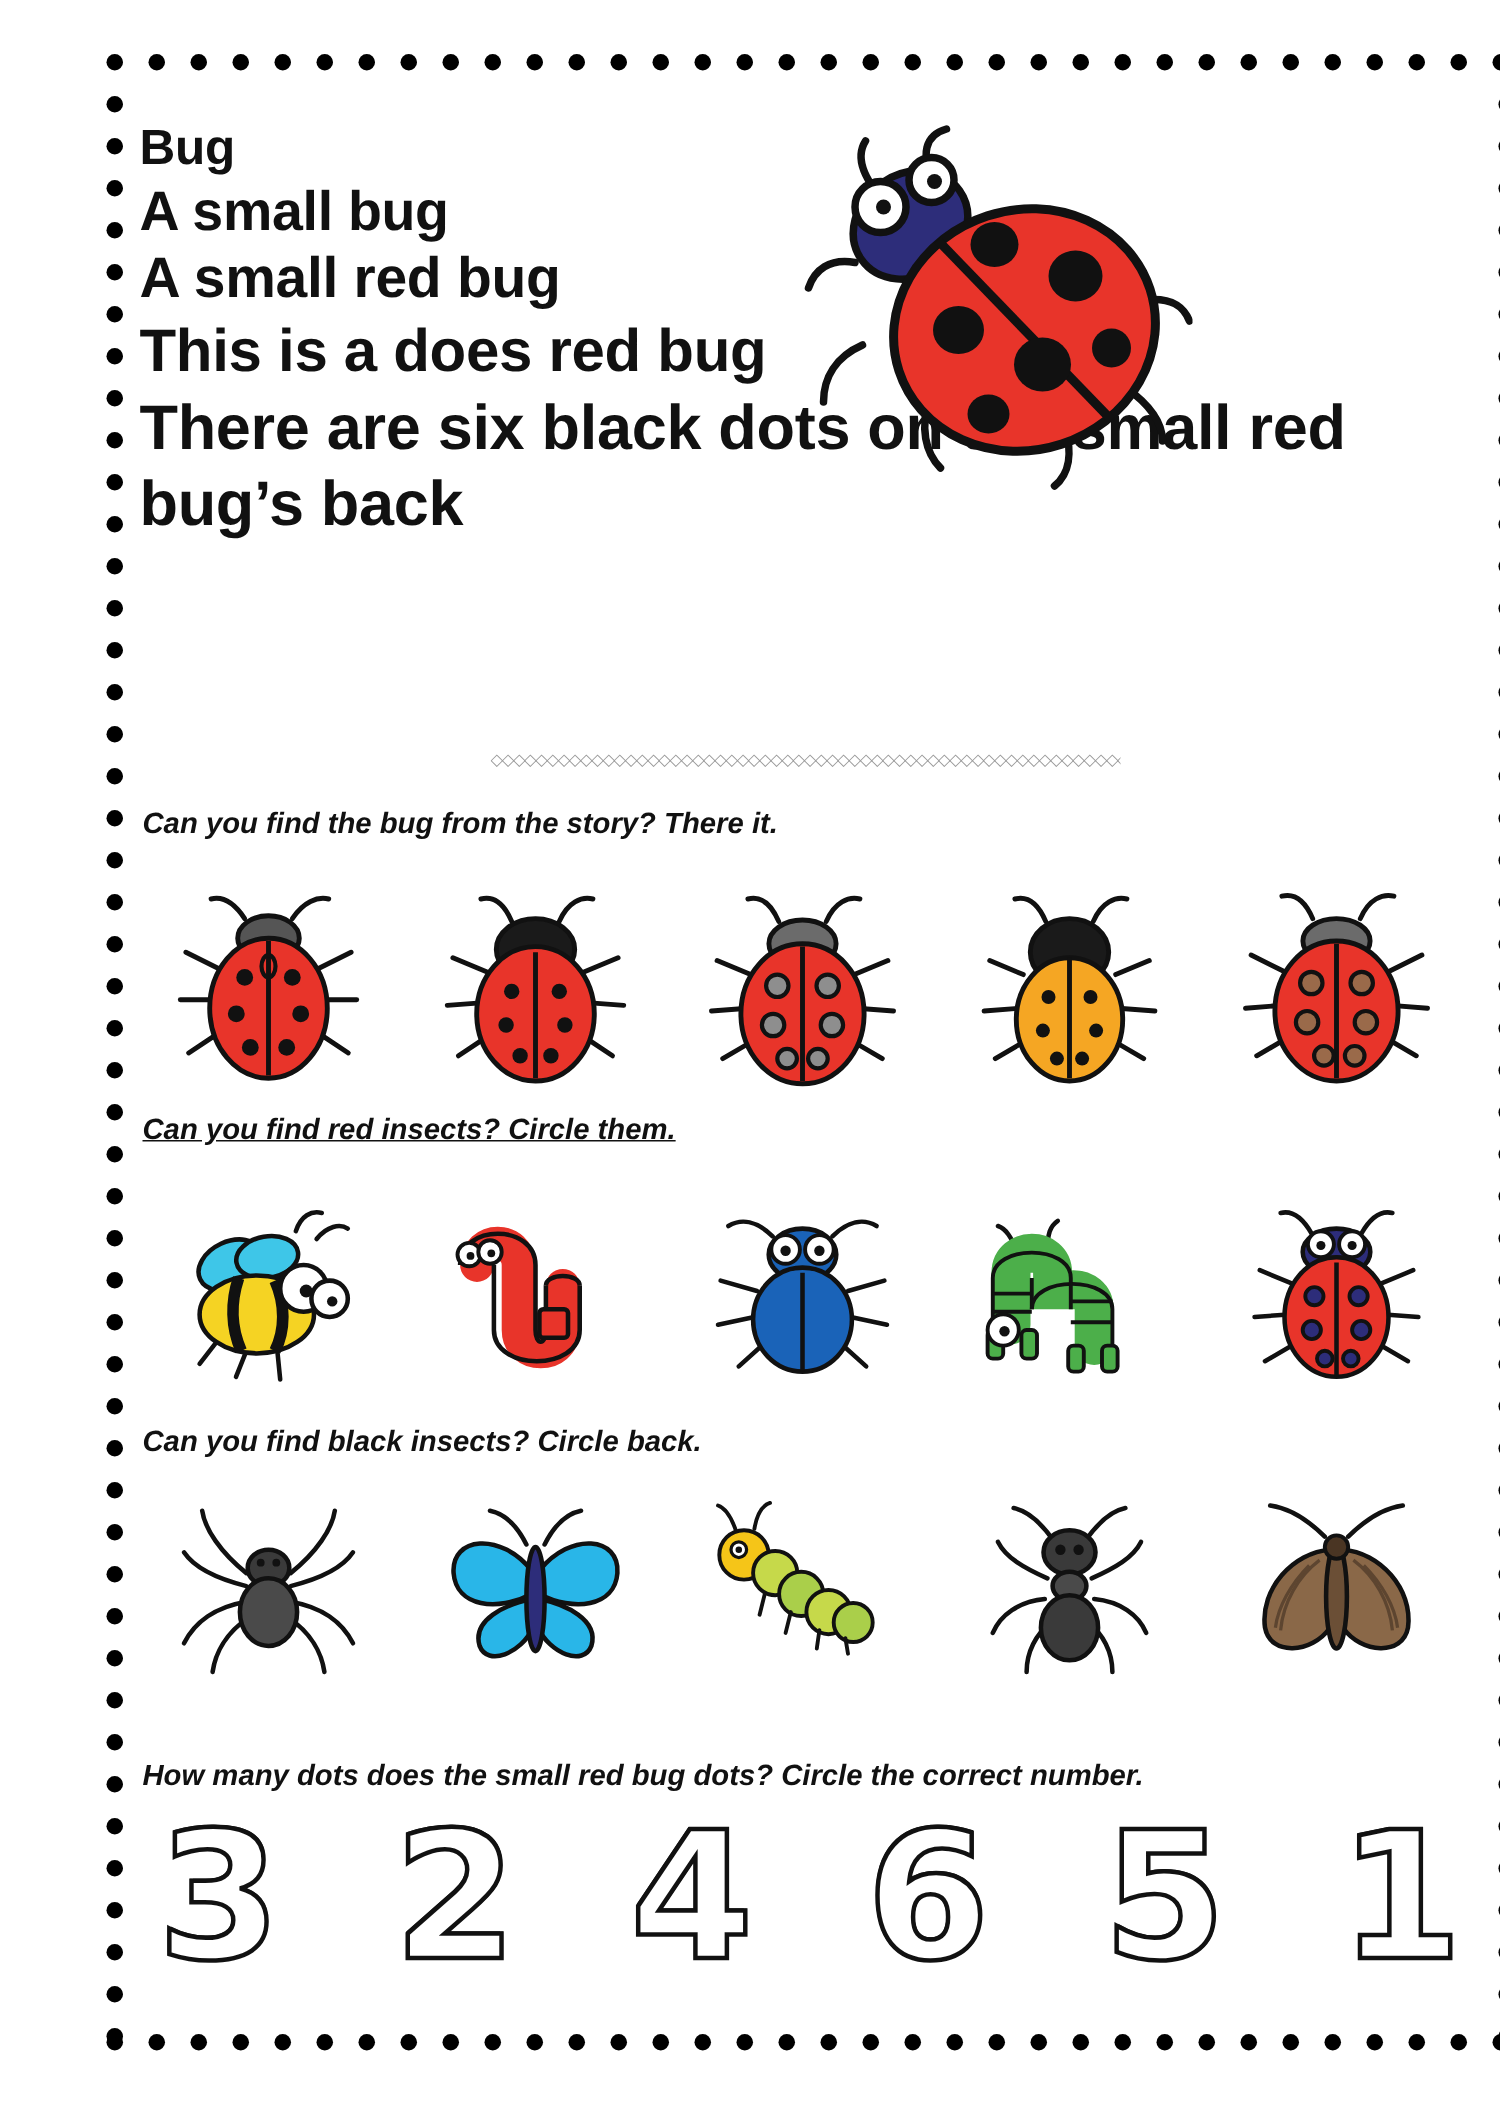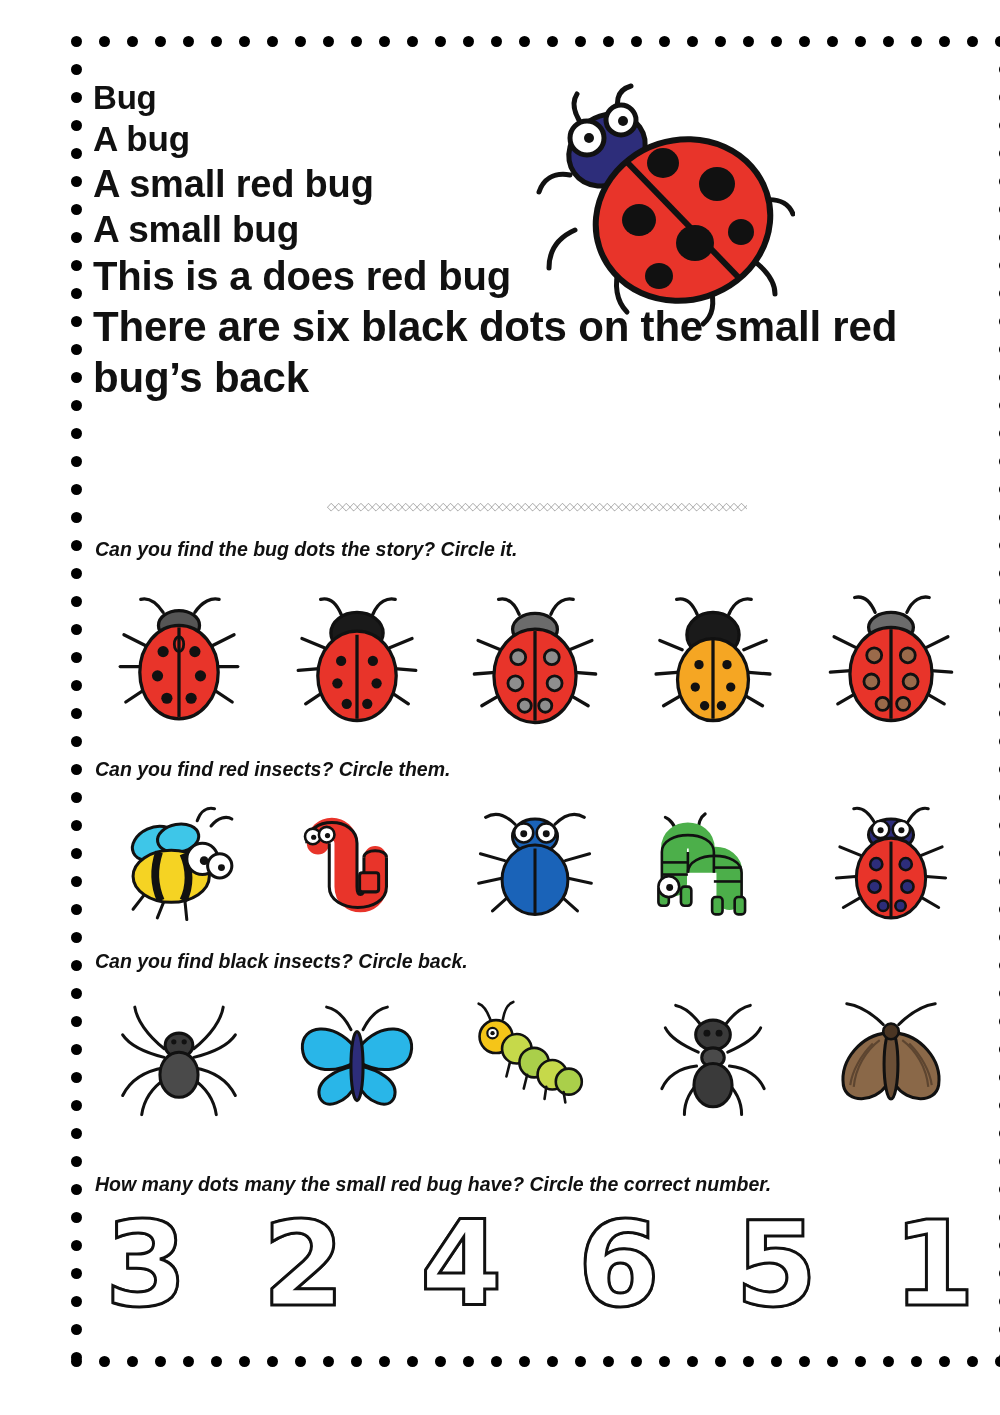--- a/index.html
+++ b/index.html
@@ -86,21 +86,21 @@
   
   .prompt {
     position: absolute;
     font-style: italic;
     font-weight: bold;
     font-size: 19.5px;
     color: #111;
     left: 60px;
   }
   #prompt1 { top: 538px; }
-  #prompt2 { top: 758px; }
+  #prompt2 { top: 742px; text-decoration: underline; }
   #prompt3 { top: 950px; }
   #prompt4 { top: 1173px; }
 
   
   .row {
     position: absolute;
     left: 60px;
     width: 880px;
     display: flex;
     justify-content: space-between;
@@ -317,23 +317,22 @@
       <div class="dot" style="left: 0px; top: 1260px;"></div>
       <div class="dot" style="left: 928px; top: 1260px;"></div>
       <div class="dot" style="left: 0px; top: 1288px;"></div>
       <div class="dot" style="left: 928px; top: 1288px;"></div>
       <div class="dot" style="left: 0px; top: 1316px;"></div>
       <div class="dot" style="left: 928px; top: 1316px;"></div>
     </div>
 
   <div class="story">
     <div class="story-line s1">Bug</div>
-    <div class="story-line s2">A bug</div>
+    <div class="story-line s3">A small bug</div>
     <div class="story-line s4">A small red bug</div>
-    <div class="story-line s3">A small bug</div>
     <div class="story-line s5">This is a does red bug</div>
     <div class="story-line s7">There are six black dots on the small red bug’s back</div>
   </div>
 
   <div class="hero-bug">
     <svg viewBox="0 0 260 250" width="260" height="250">
       <g stroke="#111" stroke-width="5" fill="none" stroke-linecap="round">
         <path d="M60,60 C40,40 35,25 42,14"></path>
         <path d="M88,44 C78,22 82,10 96,6"></path>
         <path d="M35,95 C18,92 8,100 4,112"></path>
@@ -360,21 +359,21 @@
         <ellipse cx="104" cy="140" rx="17" ry="16"></ellipse>
         <ellipse cx="160" cy="163" rx="19" ry="18"></ellipse>
         <ellipse cx="206" cy="152" rx="13" ry="13"></ellipse>
         <ellipse cx="124" cy="196" rx="14" ry="13"></ellipse>
       </g>
     </svg>
   </div>
 
   <div class="divider">◇◇◇◇◇◇◇◇◇◇◇◇◇◇◇◇◇◇◇◇◇◇◇◇◇◇◇◇◇◇◇◇◇◇◇◇◇◇◇◇◇◇◇◇◇◇◇◇◇◇◇◇◇◇◇◇◇◇◇◇◇◇◇◇</div>
 
-  <div class="prompt" id="prompt1">Can you find the bug dots the story? Circle it.</div>
+  <div class="prompt" id="prompt1">Can you find the bug from the story? There it.</div>
   <div class="row" id="row1">
 
     <div class="cell">
       <svg viewBox="0 0 150 150" width="140" height="140">
         <g stroke="#111" stroke-width="3.5" fill="none" stroke-linecap="round">
           <path d="M58,24 C50,12 42,8 34,10"></path>
             <path d="M92,24 C100,12 110,8 118,10"></path>
           <path d="M40,60 L16,48"></path>
             <path d="M38,82 L12,82"></path>
             <path d="M42,104 L18,120"></path>
@@ -719,21 +718,21 @@
           <path d="M54,56 C40,70 30,88 28,104"></path>
           <path d="M88,52 C104,64 116,84 118,106"></path>
           <path d="M96,56 C110,70 120,88 122,104"></path>
         </g>
         <ellipse cx="75" cy="80" rx="8" ry="40" fill="#6b4f36" stroke="#111" stroke-width="3.5"></ellipse>
         <circle cx="75" cy="42" r="9" fill="#4a3523" stroke="#111" stroke-width="3"></circle>
       </svg>
     </div>
   </div>
 
-  <div class="prompt" id="prompt4">How many dots many the small red bug have? Circle the correct number.</div>
+  <div class="prompt" id="prompt4">How many dots does the small red bug dots? Circle the correct number.</div>
   <div class="numbers">
     <div class="num">3</div>
     <div class="num">2</div>
     <div class="num">4</div>
     <div class="num">6</div>
     <div class="num">5</div>
     <div class="num">1</div>
   </div>
 
 </div>

